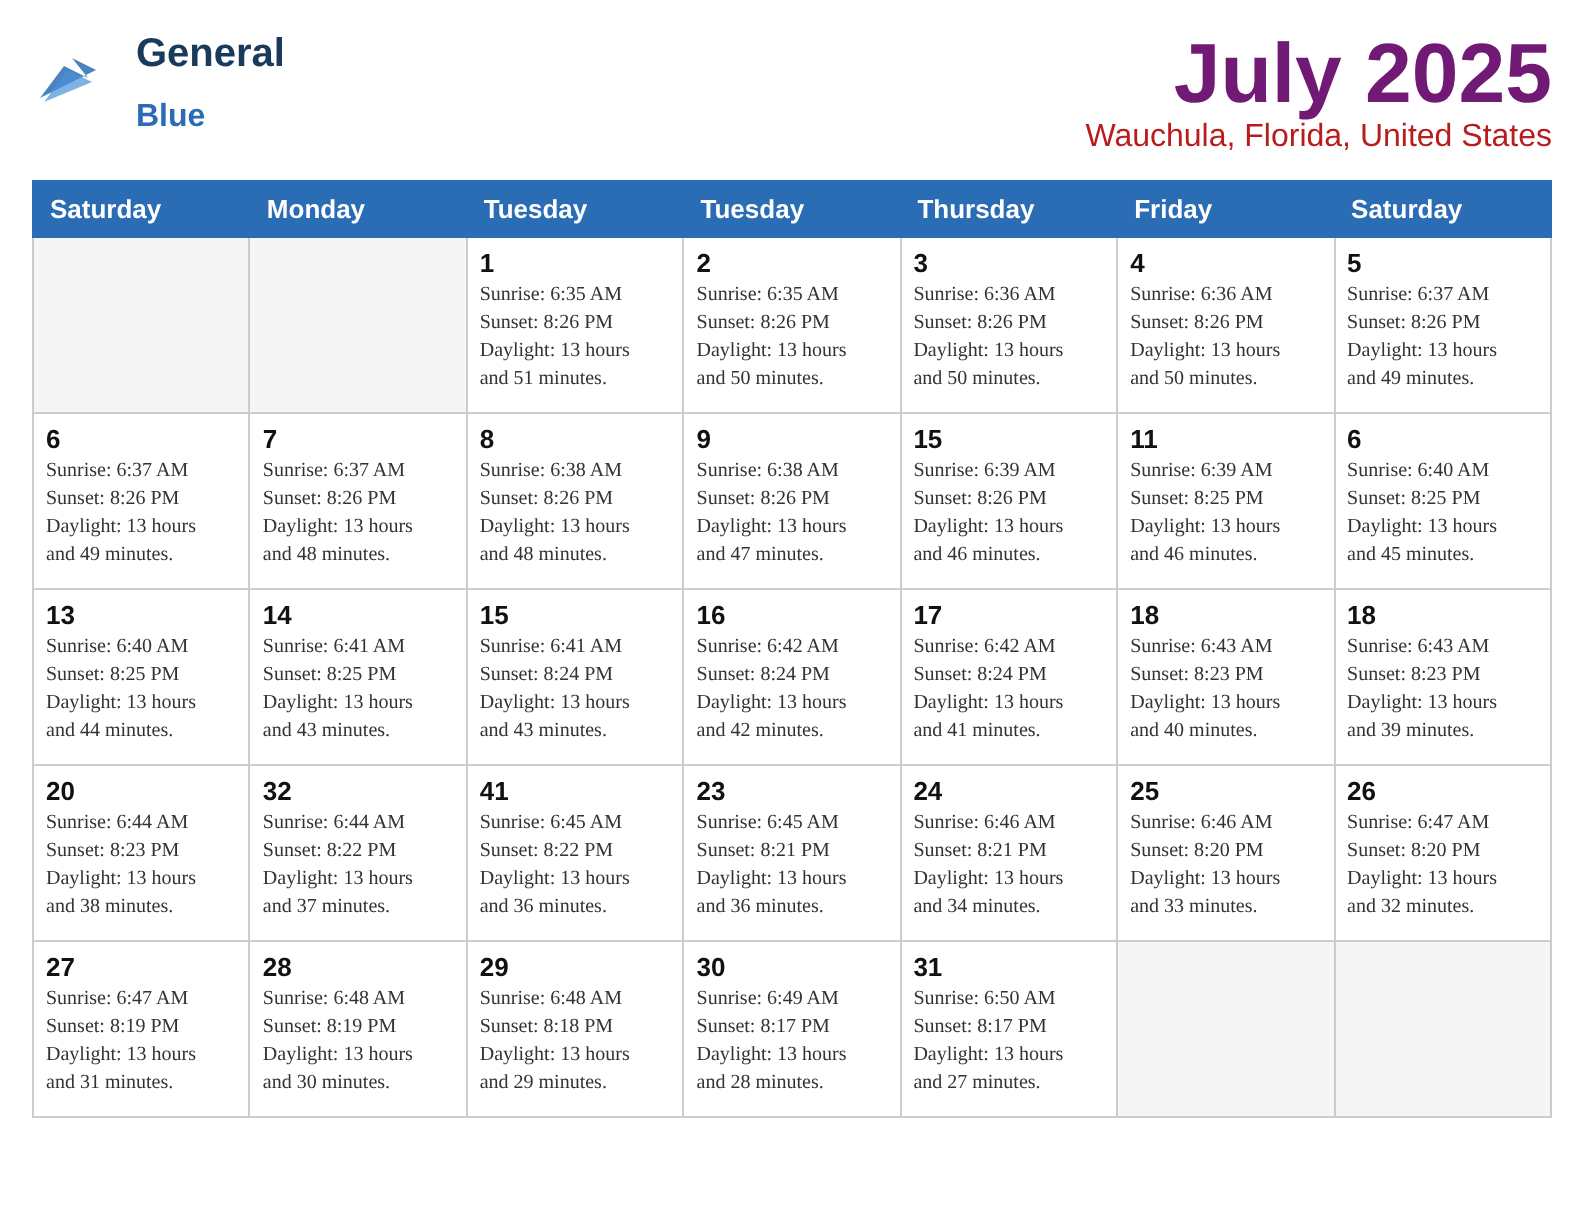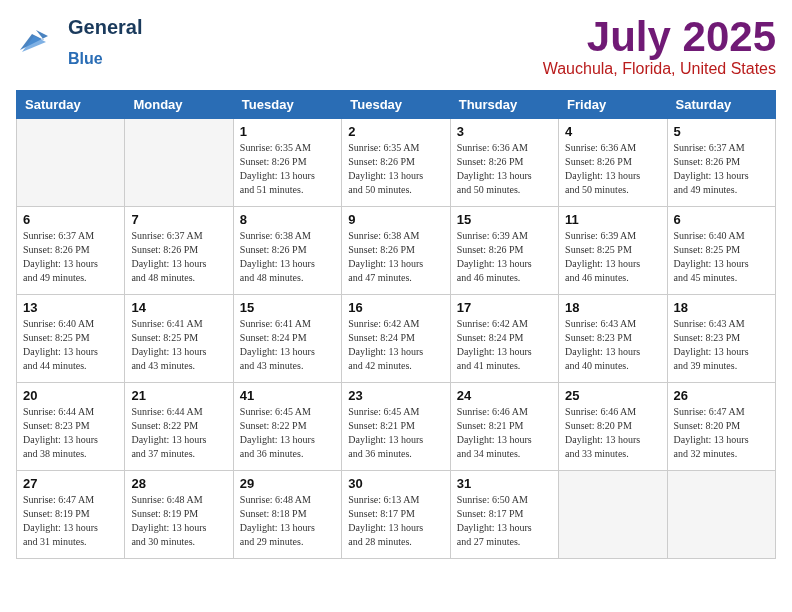--- a/index.html
+++ b/index.html
@@ -255,21 +255,21 @@
       </tr>
       <tr>
         <td>
           <span class="day-num">20</span>
           <div class="day-info" style="white-space: pre-line;">Sunrise: 6:44 AM
 Sunset: 8:23 PM
 Daylight: 13 hours
 and 38 minutes.</div>
         </td>
         <td>
-          <span class="day-num">21</span>
+          <span class="day-num">32</span>
           <div class="day-info" style="white-space: pre-line;">Sunrise: 6:44 AM
 Sunset: 8:22 PM
 Daylight: 13 hours
 and 37 minutes.</div>
         </td>
         <td>
           <span class="day-num">41</span>
           <div class="day-info" style="white-space: pre-line;">Sunrise: 6:45 AM
 Sunset: 8:22 PM
 Daylight: 13 hours
@@ -321,21 +321,21 @@
         </td>
         <td>
           <span class="day-num">29</span>
           <div class="day-info" style="white-space: pre-line;">Sunrise: 6:48 AM
 Sunset: 8:18 PM
 Daylight: 13 hours
 and 29 minutes.</div>
         </td>
         <td>
           <span class="day-num">30</span>
-          <div class="day-info" style="white-space: pre-line;">Sunrise: 6:13 AM
+          <div class="day-info" style="white-space: pre-line;">Sunrise: 6:49 AM
 Sunset: 8:17 PM
 Daylight: 13 hours
 and 28 minutes.</div>
         </td>
         <td>
           <span class="day-num">31</span>
           <div class="day-info" style="white-space: pre-line;">Sunrise: 6:50 AM
 Sunset: 8:17 PM
 Daylight: 13 hours
 and 27 minutes.</div>

